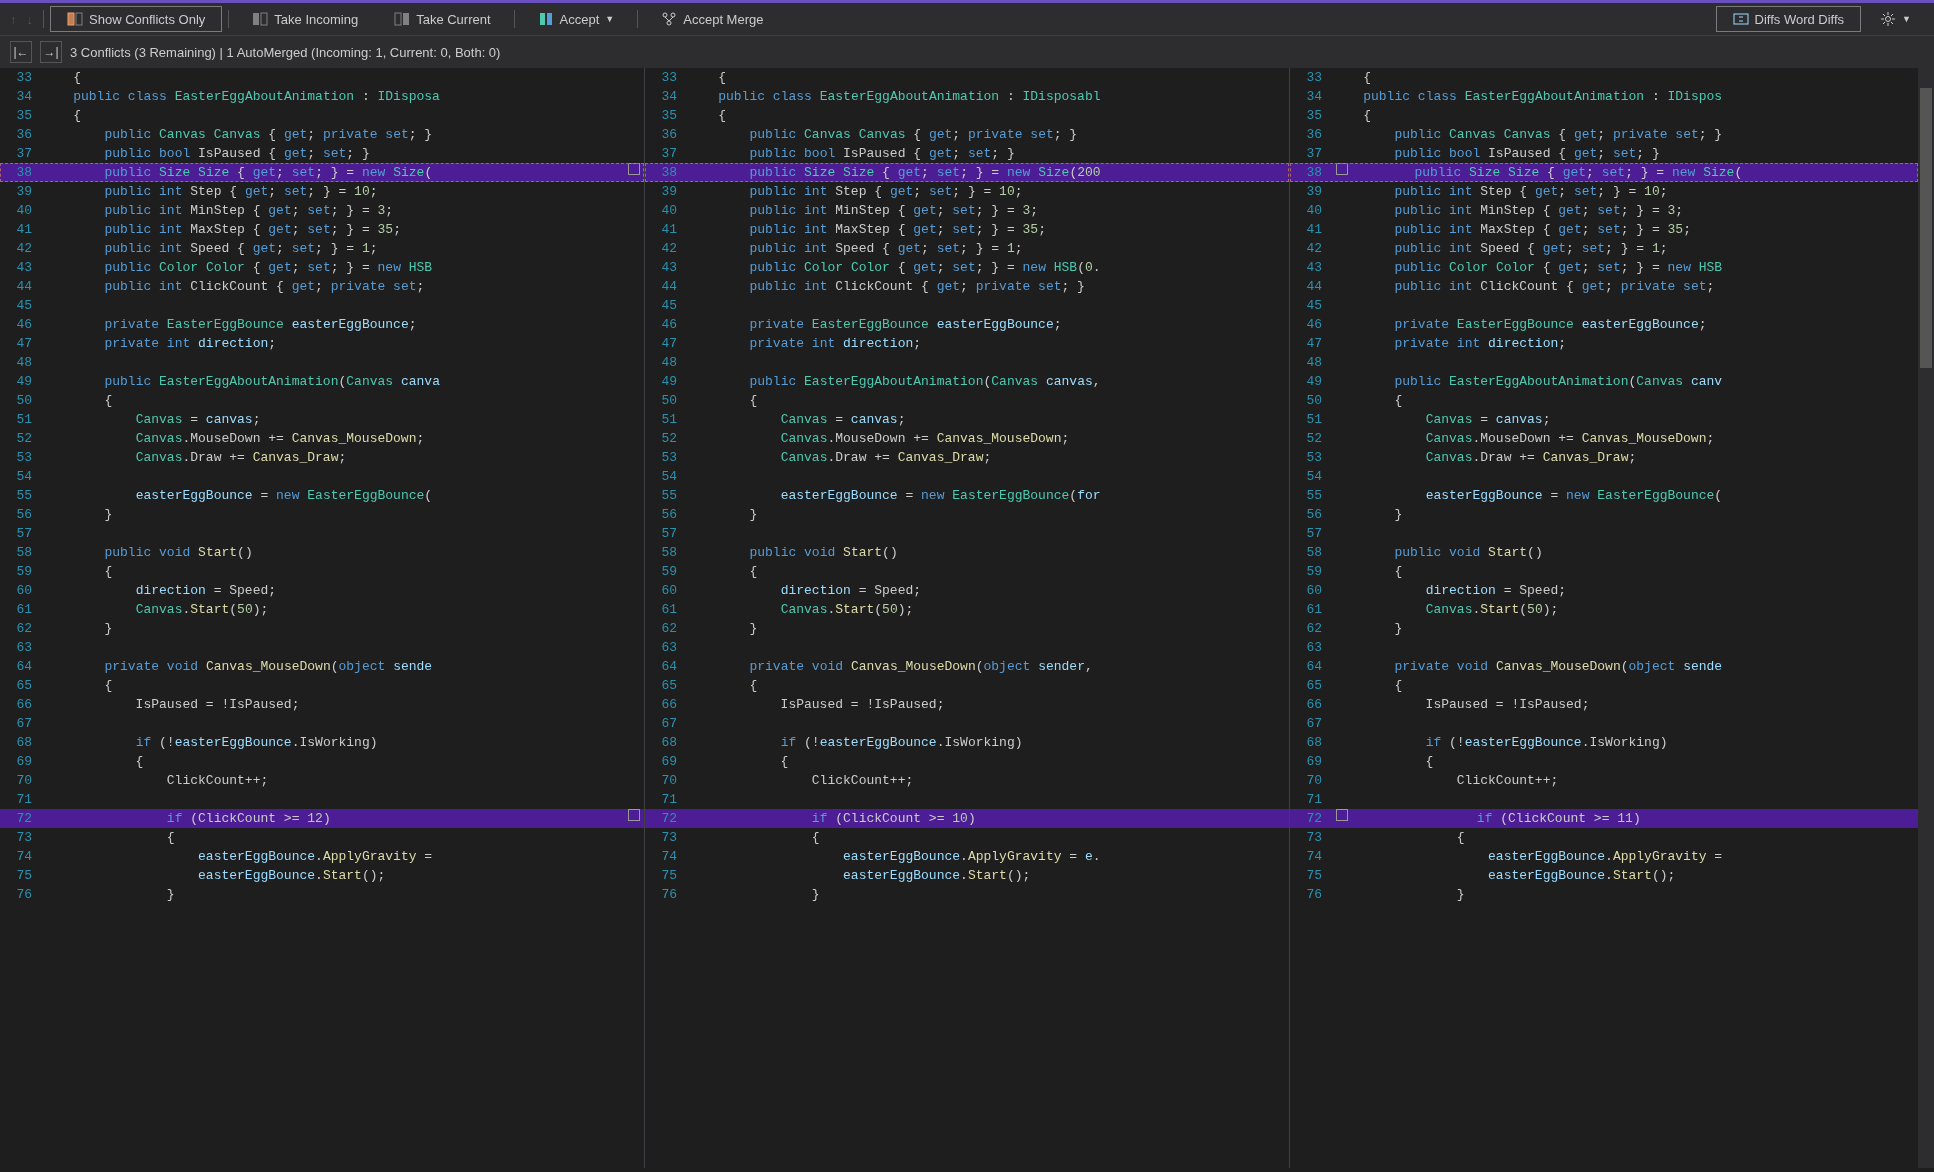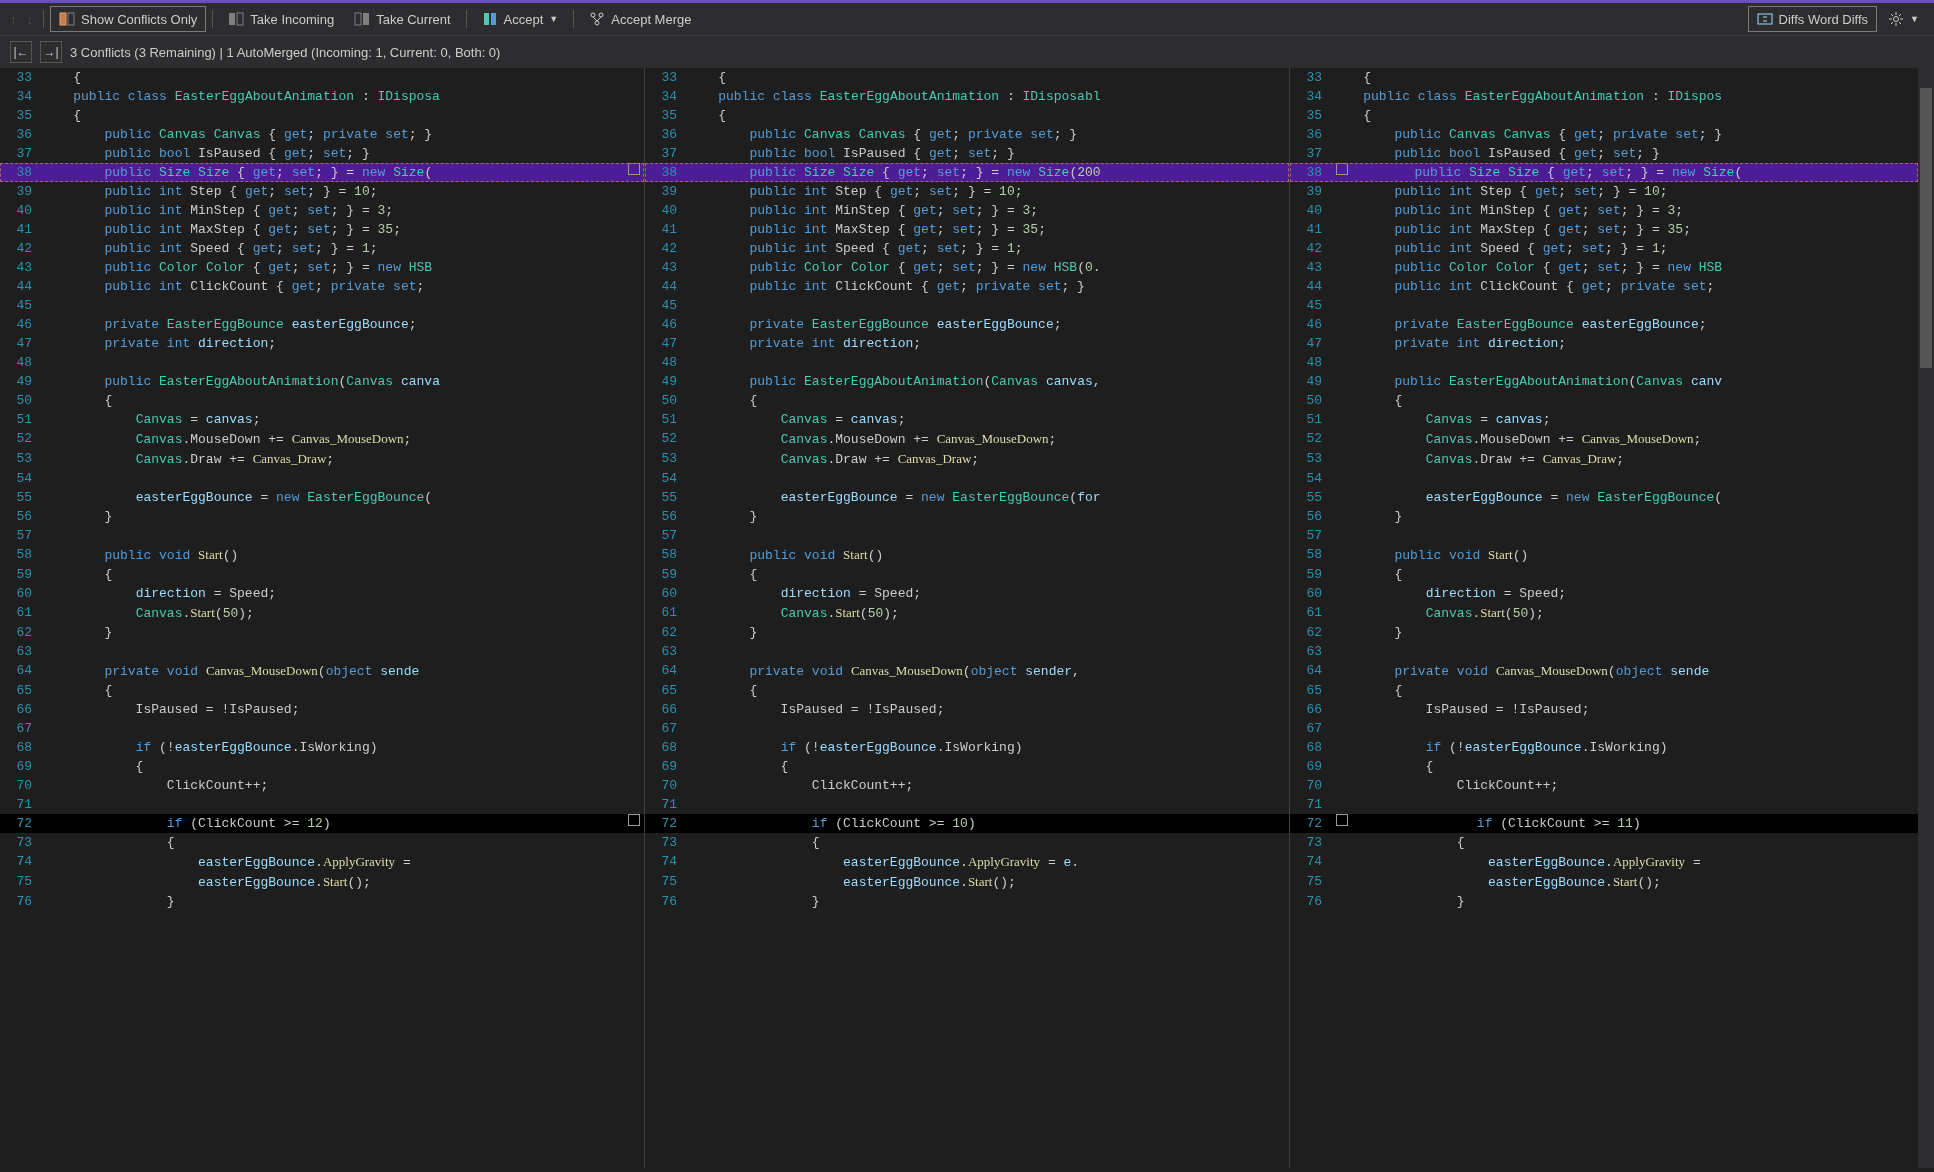--- a/index.html
+++ b/index.html
@@ -1,45 +1,45 @@
 <!DOCTYPE html>
 <html><head>
 <meta charset="utf-8">
 <style>
   * { margin:0; padding:0; box-sizing:border-box; }
   body { background:#1e1e1e; font-family:'Segoe UI',sans-serif; color:#ccc; font-size:13px; overflow:hidden; }
   .top-accent { height:3px; background:#6a4fc1; }
   .toolbar { display:flex; align-items:center; padding:3px 6px; background:#2d2d30; border-bottom:1px solid #3f3f46; gap:2px; }
-  .tb-btn { display:flex; align-items:center; gap:6px; padding:4px 8px; color:#ccc; cursor:pointer; border:1px solid transparent; }
+  .tb-btn { display:flex; align-items:center; gap:6px; padding:4px 16px; color:#ccc; cursor:pointer; border:1px solid transparent; }
   .tb-btn.boxed { border:1px solid #7a7a7a; }
   .tb-sep { width:1px; height:18px; background:#555; margin:0 4px; }
   .tb-arrow { color:#555; padding:2px 4px; }
   .spacer { flex:1; }
   .icon { width:16px; height:16px; display:inline-block; }
   .statusbar { padding:5px 10px; background:#2d2d30; color:#ccc; font-size:13px; display:flex; align-items:center; gap:8px; }
   .nav-arrow { width:22px; height:22px; display:flex; align-items:center; justify-content:center; border:1px solid #555; cursor:pointer; font-size:12px; }
   .panes { display:flex; height:calc(100vh - 72px); }
   .pane { flex:1; min-width:0; border-right:1px solid #3f3f46; display:flex; flex-direction:column; }
   .pane:last-child { border-right:none; }
   .pane-header { padding:8px 14px; display:flex; align-items:center; gap:8px; color:#ccc; font-size:13.5px; }
   .pane-header .hdr-label { font-weight:600; }
   .pane-header .hdr-sub { color:#aaa; }
   .pane-header .cb { margin-left:auto; width:13px; height:13px; border:1px solid #888; }
   .pane-header .cb.left { margin-left:0; margin-right:8px; }
   .code { flex:1; overflow:hidden; font-family:Consolas,'Courier New',monospace; font-size:13px; line-height:19px; white-space:pre; }
   .row { display:flex; }
   .ln { width:42px; text-align:right; padding-right:10px; color:#2b91af; user-select:none; flex-shrink:0; }
   .txt { flex:1; overflow:hidden; }
   .conflict1 { background:#4c1d95; outline:1px dashed #aa6666; outline-offset:-1px; }
-  .conflict2 { background:#000000; }
+  .conflict2 { background:#4c1d95; }
   .cb-inline { width:12px; height:12px; border:1px solid #999; display:inline-block; vertical-align:middle; margin:0 4px; flex-shrink:0; }
   
   .kw { color:#569cd6; }    
   .cls { color:#4ec9b0;text-align:right; }   
-  .mth { color:#dcdcaa;font-family:Liberation Serif, serif; }   
+  .mth { color:#dcdcaa; }   
   .prm { color:#9cdcfe; }   
   .num { color:#b5cea8; }
   .scrollbar { width:16px; background:#2d2d30; position:relative; }
   .thumb { position:absolute; left:2px; right:2px; top:20px; height:280px; background:#555; }
   .caret { font-size:9px; color:#ccc; }
   .pane3-wrap { display:flex; flex:1; min-width:0; }
 </style>
 </head>
 <body>
 

